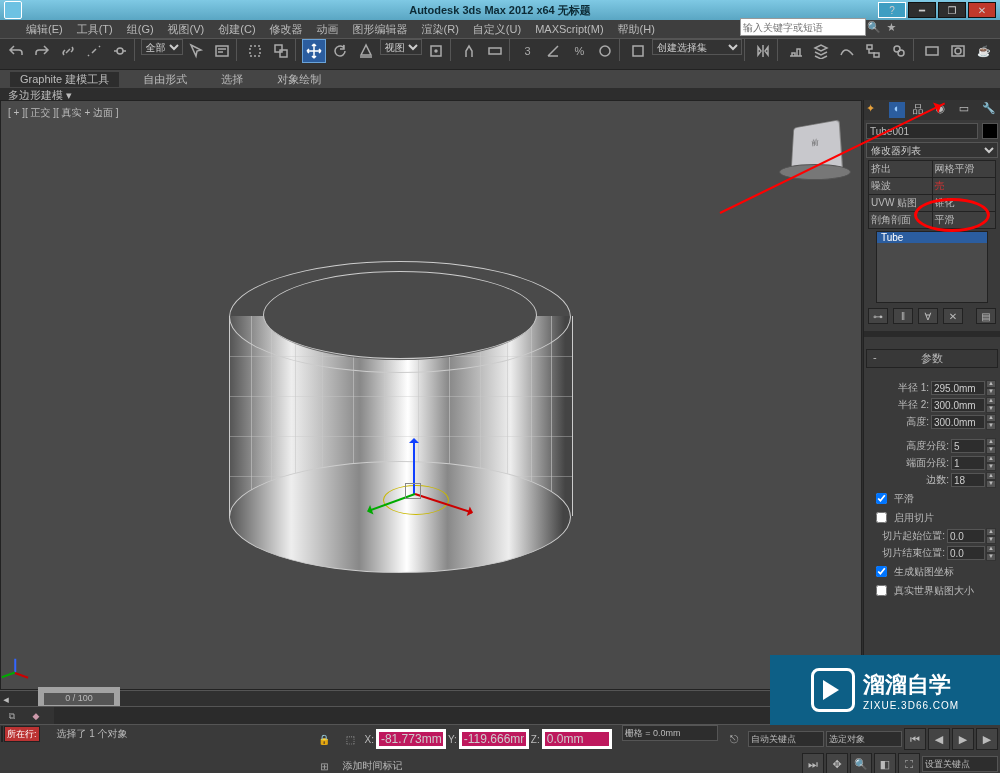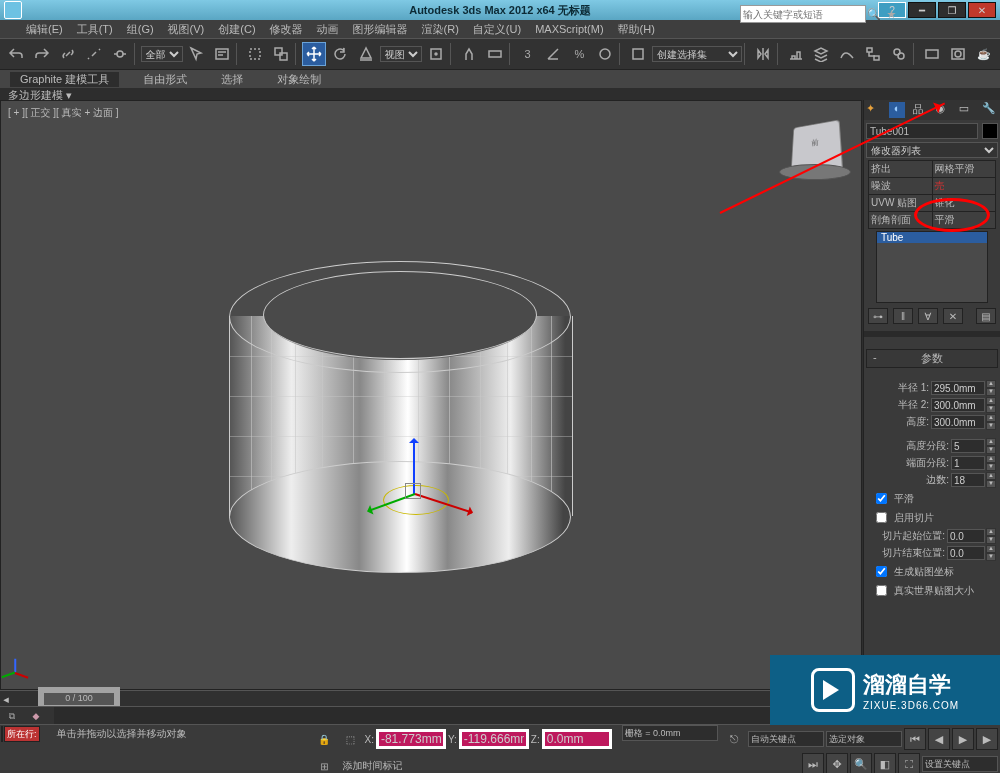--- a/index.html
+++ b/index.html
@@ -5,23 +5,23 @@
   body{margin:0;font-family:"Microsoft YaHei",sans-serif;font-size:11px;background:#2e2e2e;color:#bbb;width:1000px;height:773px;overflow:hidden;position:relative}
   .titlebar{height:20px;background:linear-gradient(#7fc9e4,#5aa6c3);display:flex;align-items:center;color:#0c2a35;padding:0 4px;position:relative}
   .titlebar .app-icon{width:16px;height:16px;background:#6dc2e3;border:1px solid #fff;border-radius:2px;margin-right:6px}
   .titlebar .title{position:absolute;left:50%;transform:translateX(-50%);color:#0c2a35;font-weight:bold}
   .win-btns{margin-left:auto;display:flex;gap:2px}
   .win-btns span{width:26px;height:14px;background:#2e2e2e;color:#ccc;display:inline-flex;align-items:center;justify-content:center;font-size:10px;border:1px solid #111}
   .win-btns .help{background:#3e9ec2;border:1px solid #fff}
   .win-btns .close{background:#c0392b}
   .menubar{height:18px;background:#3e3e3e;display:flex;align-items:center;padding:0 20px;gap:2px}
   .menubar span{padding:0 6px}
-  .search-top{position:absolute;top:4px;right:100px;height:18px;width:160px;display:flex;align-items:center;margin-top:1px}
+  .search-top{position:absolute;top:17px;right:100px;height:18px;width:160px;display:flex;align-items:center;margin-top:1px}
   .search-top input{width:120px;height:14px;background:#fff;border:1px solid #999;font-size:10px}
-  .toolbar{height:30px;background:#323232;border-top:1px solid #555;border-bottom:1px solid #222;display:flex;align-items:center;padding:0 4px;gap:2px}
+  .toolbar{height:30px;background:#323232;border-top:1px solid #555;border-bottom:1px solid #222;display:flex;align-items:flex-start;padding:0 4px;gap:2px}
   .tool{width:22px;height:22px;display:inline-flex;align-items:center;justify-content:center;border:1px solid transparent;color:#aaa}
   .tool svg{width:16px;height:16px;stroke:#aaa;fill:none;stroke-width:1.5}
   .tsep{width:4px;height:22px;border-left:1px solid #555}
   select.dark{background:#333;color:#ccc;border:1px solid #555;height:16px;font-size:10px}
   .ribbon-tabs{height:18px;background:#454545;display:flex;align-items:center;padding:0 10px;gap:14px}
   .ribbon-tabs .tab{padding:0 10px}
   .ribbon-tabs .tab.active{background:#2d2d2d}
   .subbar{height:16px;background:#2d2d2d;padding:0 8px}
   .viewport-label{position:absolute;top:106px;left:8px;color:#bbb;font-size:10px;z-index:2}
   .viewport{position:absolute;left:0;top:100px;width:860px;height:588px;background:#4a4a4a;border:1px solid #222}
@@ -499,21 +499,21 @@
   <span class="tool" style="color:#c9a">◆</span>
   <div class="track-ticks"></div>
 </div>
 
 <div class="statusbar">
   <div class="sb-left">
     <div class="sb-btn"></div>
     <div class="sb-btn red"><span style="font-size:9px;color:#fff;padding:0 2px">所在行:</span></div>
   </div>
   <div class="sb-prompt">
-    <span>单击并拖动以选择并移动对象</span>
+    <span>选择了 1 个对象</span>
   </div>
   <div style="display:flex;flex-direction:column;gap:3px;margin-left:4px">
     <div class="coords">
       <span class="tool">🔒</span>
       <span class="tool">⬚</span>
       <span>X:</span>
         <input value="-81.773mm" style="">
       <span>Y:</span>
         <input value="-119.666mm" style="">
       <span>Z:</span>

